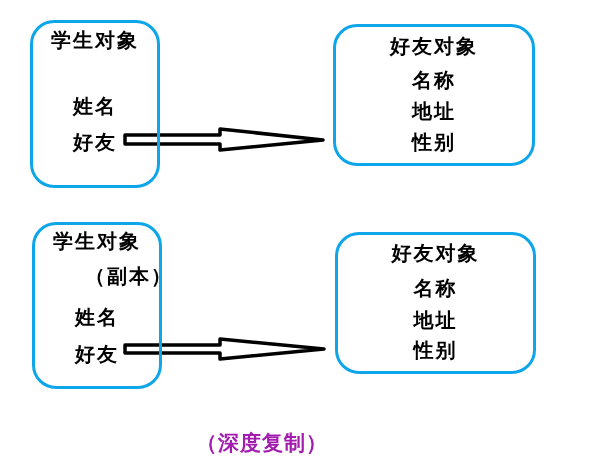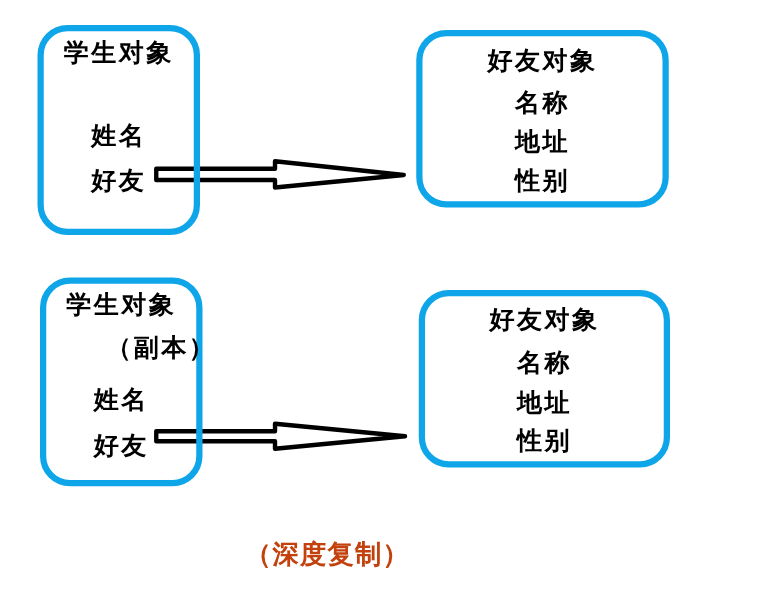--- a/index.html
+++ b/index.html
@@ -16,21 +16,21 @@
     overflow: hidden;
   }
   .arrows-layer {
     position: absolute;
     left: 0;
     top: 0;
     z-index: 1;
   }
   .box {
     position: absolute;
-    border: 5px solid #0ea5e9;
+    border: 3px solid #0ea5e9;
     border-radius: 24px;
     background: transparent;
     z-index: 2;
     box-sizing: border-box;
     text-decoration: underline;
   }
   .box-student-top    { left: 30px;  top: 20px;  width: 130px; height: 168px; }
   .box-friend-top     { left: 333px; top: 24px;  width: 202px; height: 142px; }
   .box-student-bottom { left: 32px;  top: 222px; width: 130px; height: 167px; }
   .box-friend-bottom  { left: 335px; top: 232px; width: 201px; height: 142px; }
@@ -64,21 +64,21 @@
   .box-friend-bottom .t  { top: 5px; }
   .box-friend-bottom .f0 { top: 40px; }
   .box-friend-bottom .f1 { top: 72px; }
   .box-friend-bottom .f2 { top: 102px; }
   .caption {
     position: absolute;
     left: 196px;
     top: 429px;
     font-size: 21px;
     font-weight: bold;
-    color: #c2410c;
+    color: #a21caf;
     letter-spacing: 1px;
     white-space: nowrap;
     z-index: 2;
   }
 </style>
 </head>
 <body>
 
 <div class="canvas">
 

